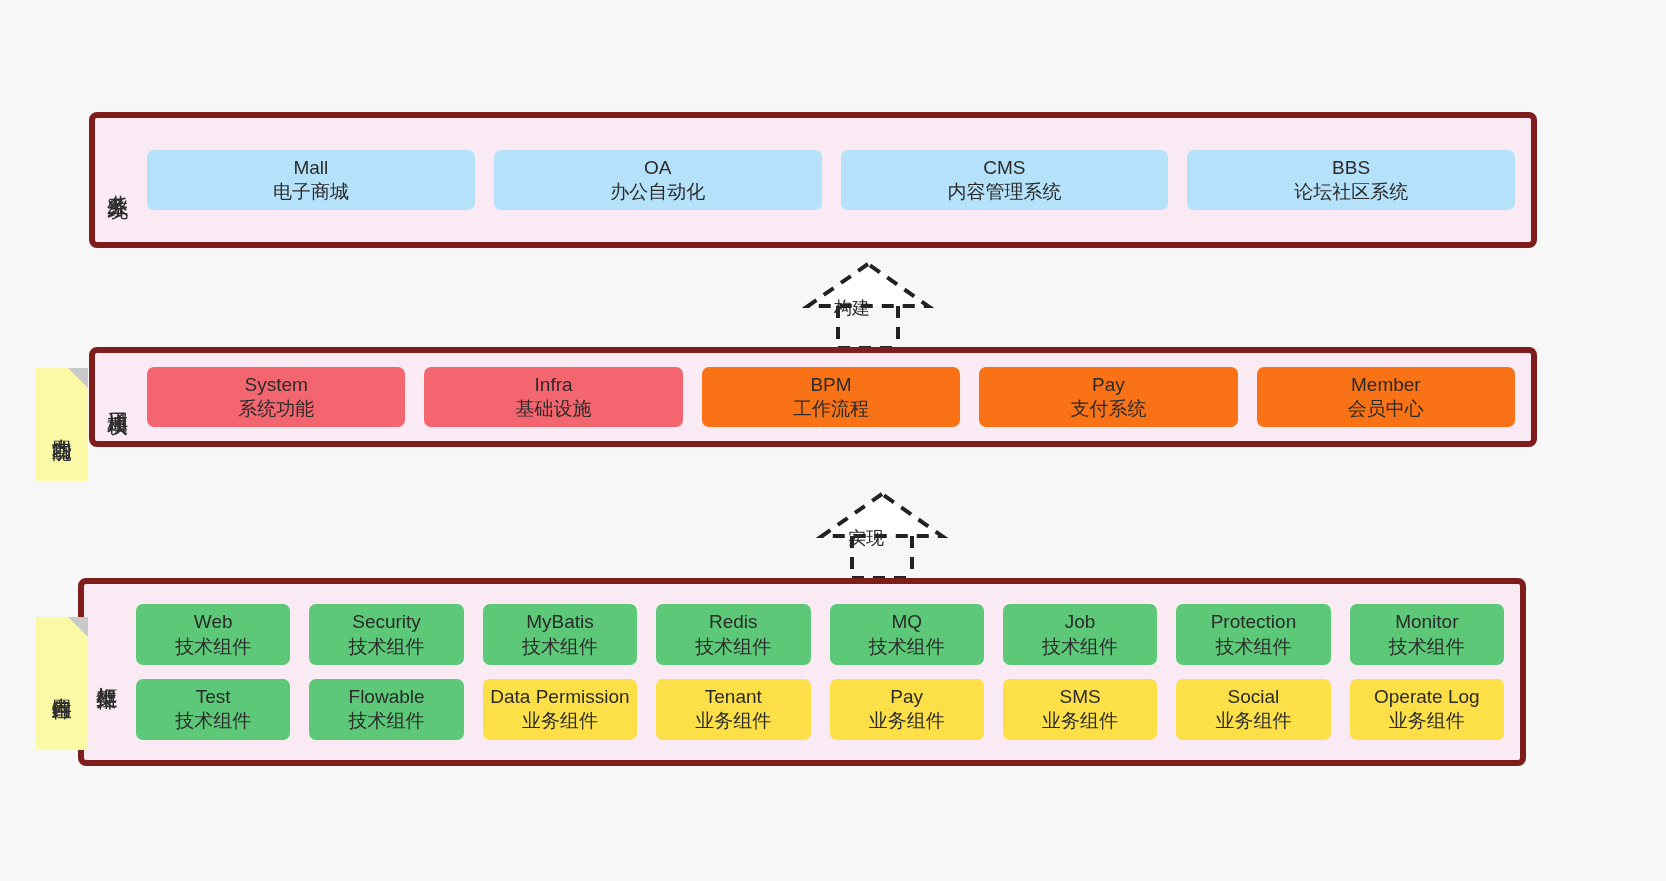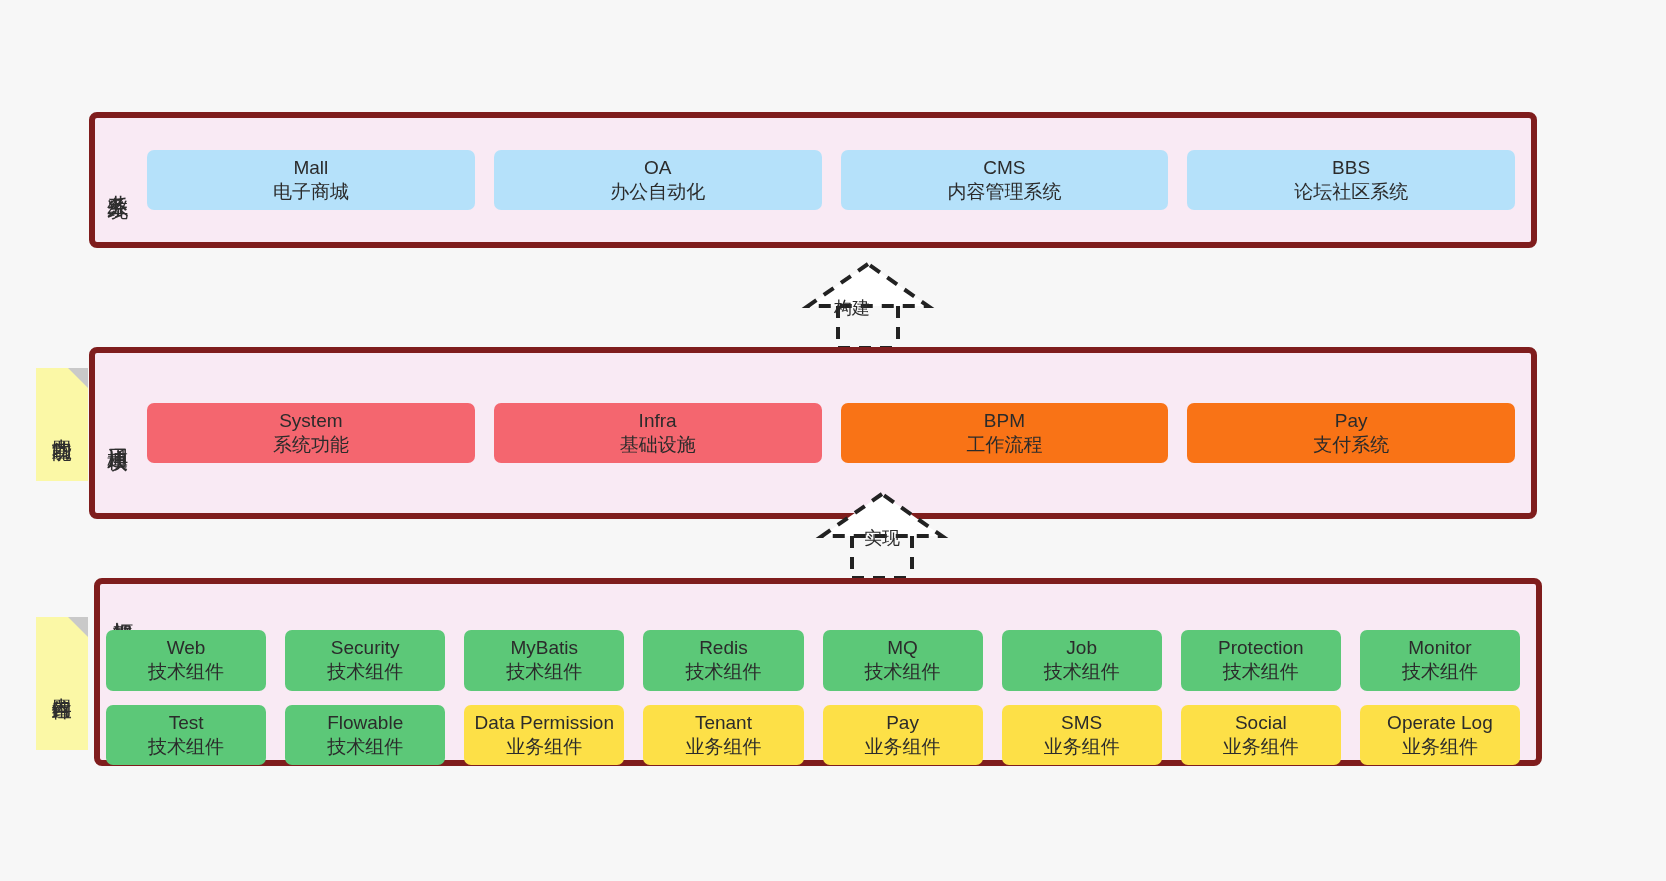--- a/index.html
+++ b/index.html
@@ -140,58 +140,62 @@
   </div>
 
   <div class="conn" id="connector-build" style="left:790px;top:258px;width:160px;height:92px;">
     <svg width="160" height="92" viewBox="0 0 160 92">
       <polygon points="78,6 18,48 138,48" fill="#ffffff" stroke="#222222" stroke-width="4" stroke-dasharray="12 9" stroke-linejoin="miter"></polygon>
       <path d="M48,48 L48,92 M108,48 L108,92 M48,90 L108,90" fill="none" stroke="#222222" stroke-width="4" stroke-dasharray="12 9"></path>
     </svg>
     <div class="conn-label" style="left:44px;top:38px;">构建</div>
   </div>
 
-  <div class="layer" id="layer-common-module" style="left:89px;top:347px;width:1448px;height:172px;">
+  <div class="layer" id="layer-common-module" style="left:89px;top:347px;width:1448px;height:100px;">
     <div class="layer-title">通用模块</div>
     <div class="layer-body">
       <div class="row">
         <div class="cell c-red">
           <span class="t1">System</span>
           <span class="t2">系统功能</span>
         </div>
         <div class="cell c-red">
           <span class="t1">Infra</span>
           <span class="t2">基础设施</span>
         </div>
         <div class="cell c-pink">
           <span class="t1">BPM</span>
           <span class="t2">工作流程</span>
         </div>
         <div class="cell c-pink">
           <span class="t1">Pay</span>
           <span class="t2">支付系统</span>
+        </div>
+        <div class="cell c-pink">
+          <span class="t1">Member</span>
+          <span class="t2">会员中心</span>
         </div>
       </div>
     </div>
   </div>
 
   <div class="note" style="left:36px;top:368px;width:52px;height:113px;">
     <span class="fold"></span>
     <span>内置功能</span>
   </div>
 
   <div class="conn" id="connector-implement" style="left:804px;top:488px;width:160px;height:92px;">
     <svg width="160" height="92" viewBox="0 0 160 92">
       <polygon points="78,6 18,48 138,48" fill="#ffffff" stroke="#222222" stroke-width="4" stroke-dasharray="12 9" stroke-linejoin="miter"></polygon>
       <path d="M48,48 L48,92 M108,48 L108,92 M48,90 L108,90" fill="none" stroke="#222222" stroke-width="4" stroke-dasharray="12 9"></path>
     </svg>
-    <div class="conn-label" style="left:60px;top:38px;">实现</div>
-  </div>
-
-  <div class="layer" id="layer-framework-component" style="left:94px;top:578px;width:1448px;height:188px;flex-direction:column;">
+    <div class="conn-label" style="left:44px;top:38px;">实现</div>
+  </div>
+
+  <div class="layer" id="layer-framework-component" style="left:78px;top:578px;width:1448px;height:188px;">
     <div class="layer-title">框架组件</div>
     <div class="layer-body">
 
       <div class="row">
         <div class="cell c-green">
           <span class="t1">Web</span>
           <span class="t2">技术组件</span>
         </div>
         <div class="cell c-green">
           <span class="t1">Security</span>

